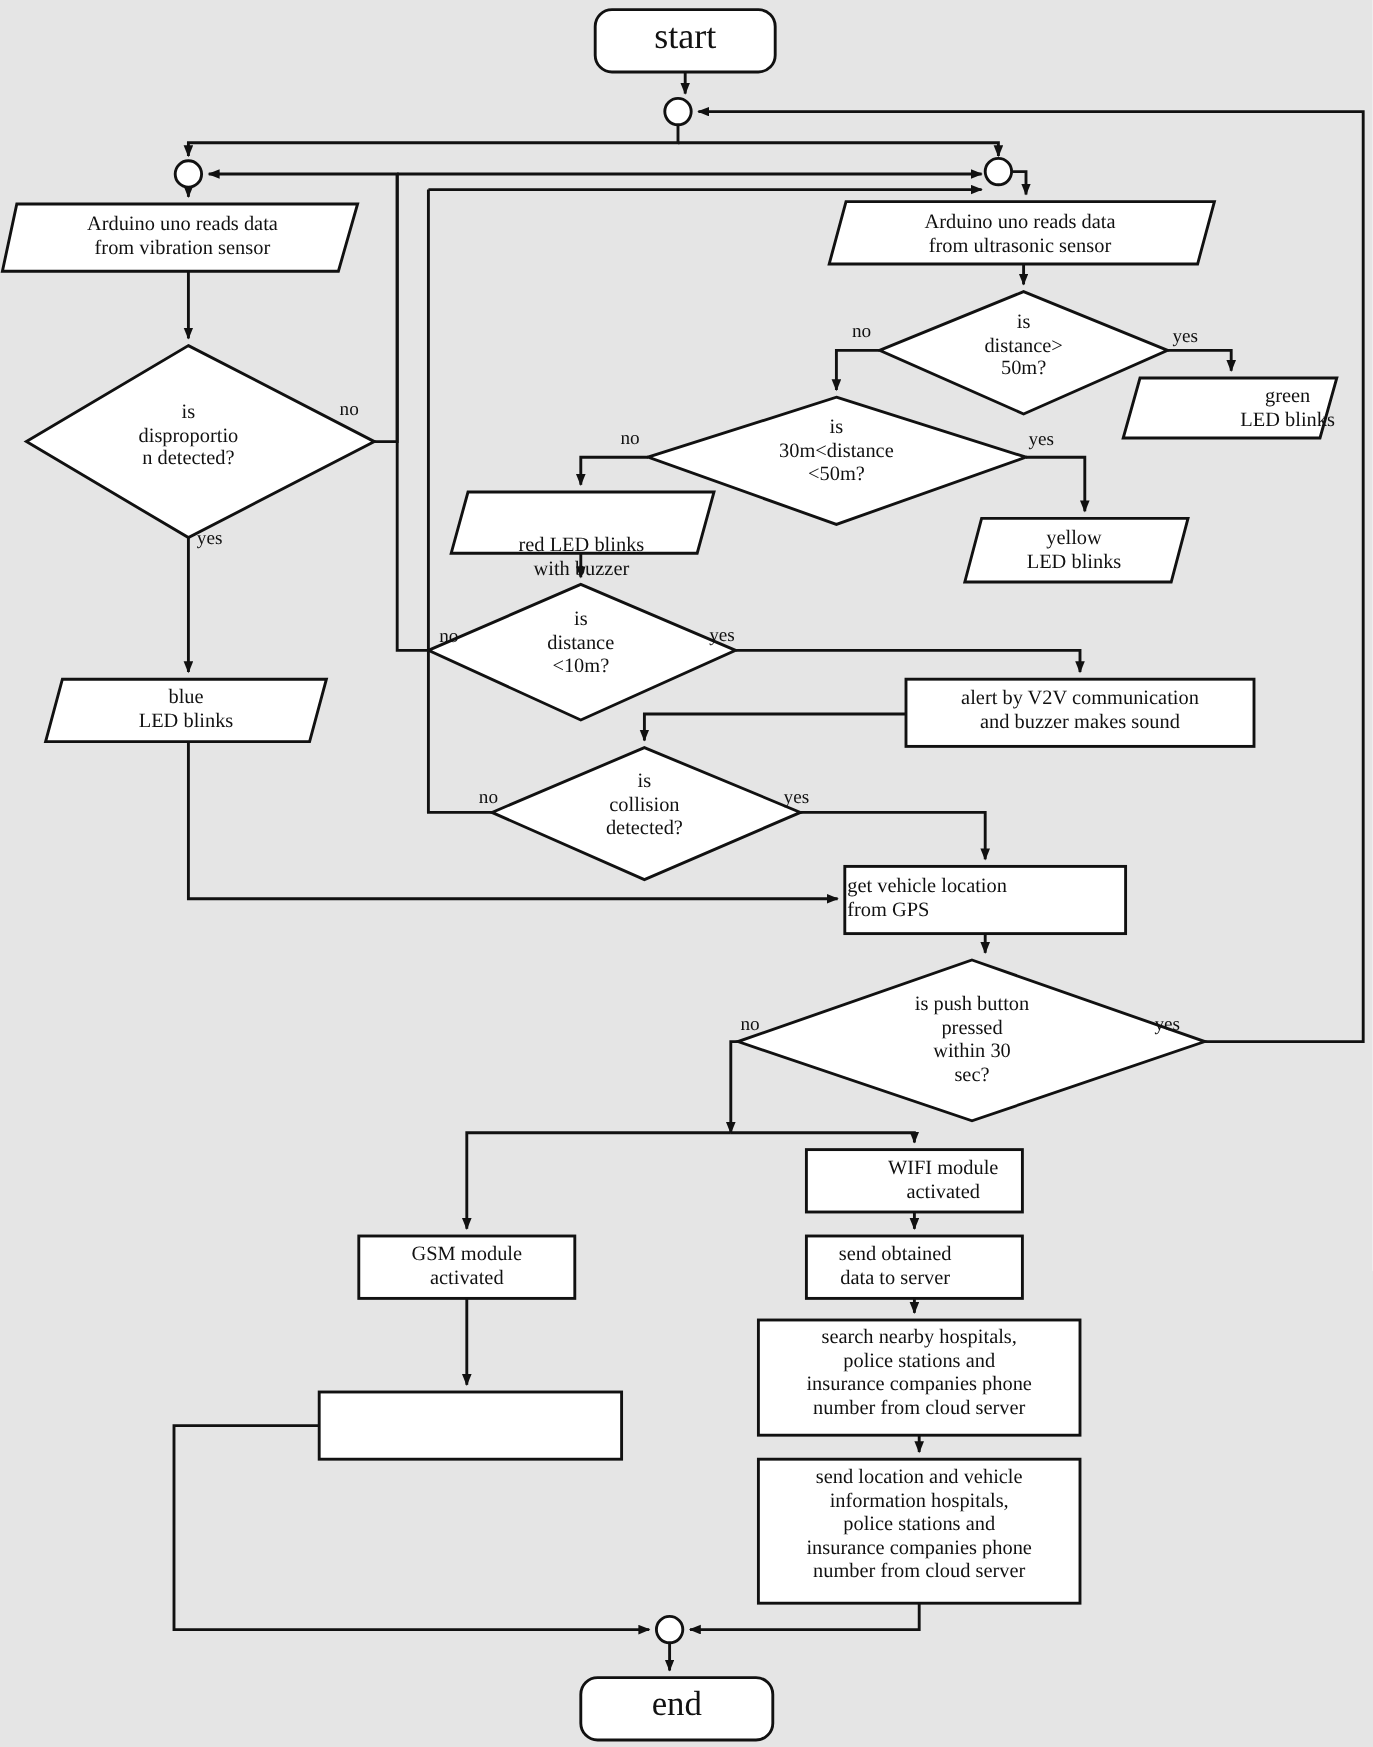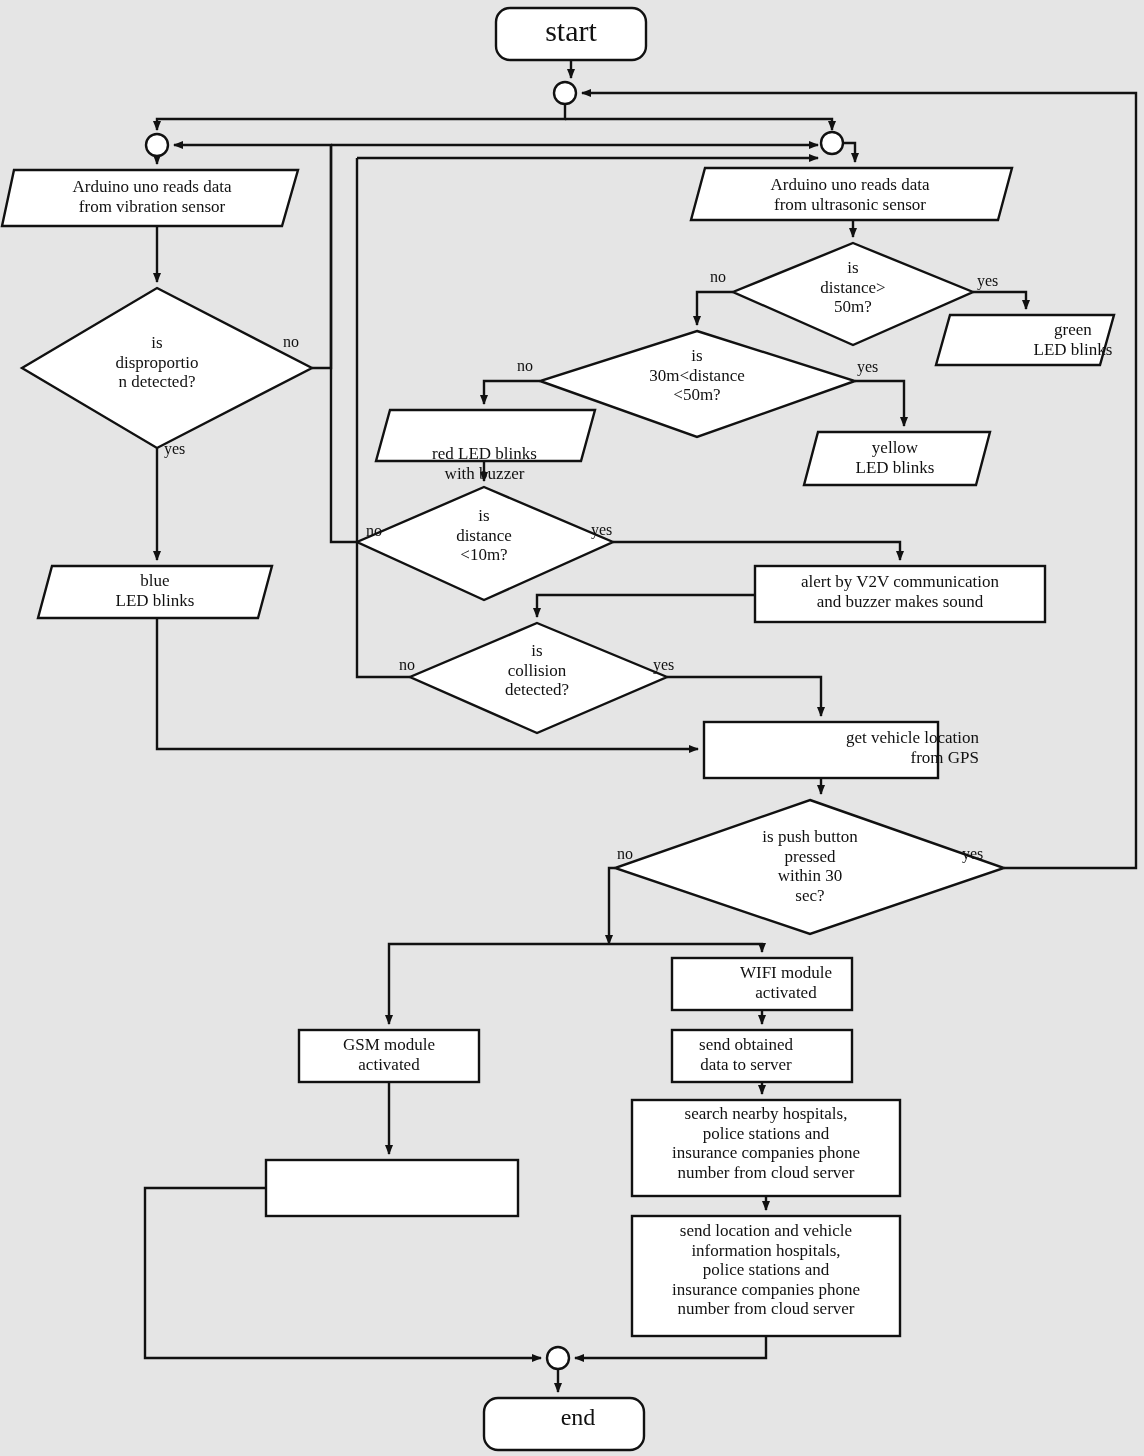--- a/index.html
+++ b/index.html
@@ -177,21 +177,21 @@
 distance
 &lt;10m?</div>
 
   <div class="lbl" style="left:757px;top:572px;width:286px;text-align:center;">alert by V2V communication
 and buzzer makes sound</div>
 
   <div class="lbl" style="left:467px;top:641px;width:140px;text-align:center;">is
 collision
 detected?</div>
 
-  <div class="lbl" style="left:706px;top:728px;width:230px;text-align:right;margin-left:43px;">get vehicle location
+  <div class="lbl" style="left:706px;top:728px;width:230px;text-align:left;">get vehicle location
 from GPS</div>
 
   <div class="lbl" style="left:730px;top:827px;width:160px;text-align:center;">is push button
 pressed
 within 30
 sec?</div>
 
   <div class="lbl" style="left:674px;top:963px;width:176px;text-align:center;padding-left:24px;">WIFI module
 activated</div>
 
@@ -206,21 +206,21 @@
 insurance companies phone
 number from cloud server</div>
 
   <div class="lbl" style="left:634px;top:1221px;width:264px;text-align:center;">send location and vehicle
 information hospitals,
 police stations and
 insurance companies phone
 number from cloud server</div>
 
 
-  <div class="lbl" style="left:484px;top:1404px;width:160px;text-align:center;font-size:24px;padding-left:14px;">end</div>
+  <div class="lbl" style="left:484px;top:1404px;width:160px;text-align:center;font-size:29px;">end</div>
 
   <div class="edge-lbl" style="left:283px;top:333px;">no</div>
   <div class="edge-lbl" style="left:164px;top:440px;">yes</div>
 
   <div class="edge-lbl" style="left:710px;top:268px;">no</div>
   <div class="edge-lbl" style="left:977px;top:272px;">yes</div>
 
   <div class="edge-lbl" style="left:517px;top:357px;">no</div>
   <div class="edge-lbl" style="left:857px;top:358px;">yes</div>
 

